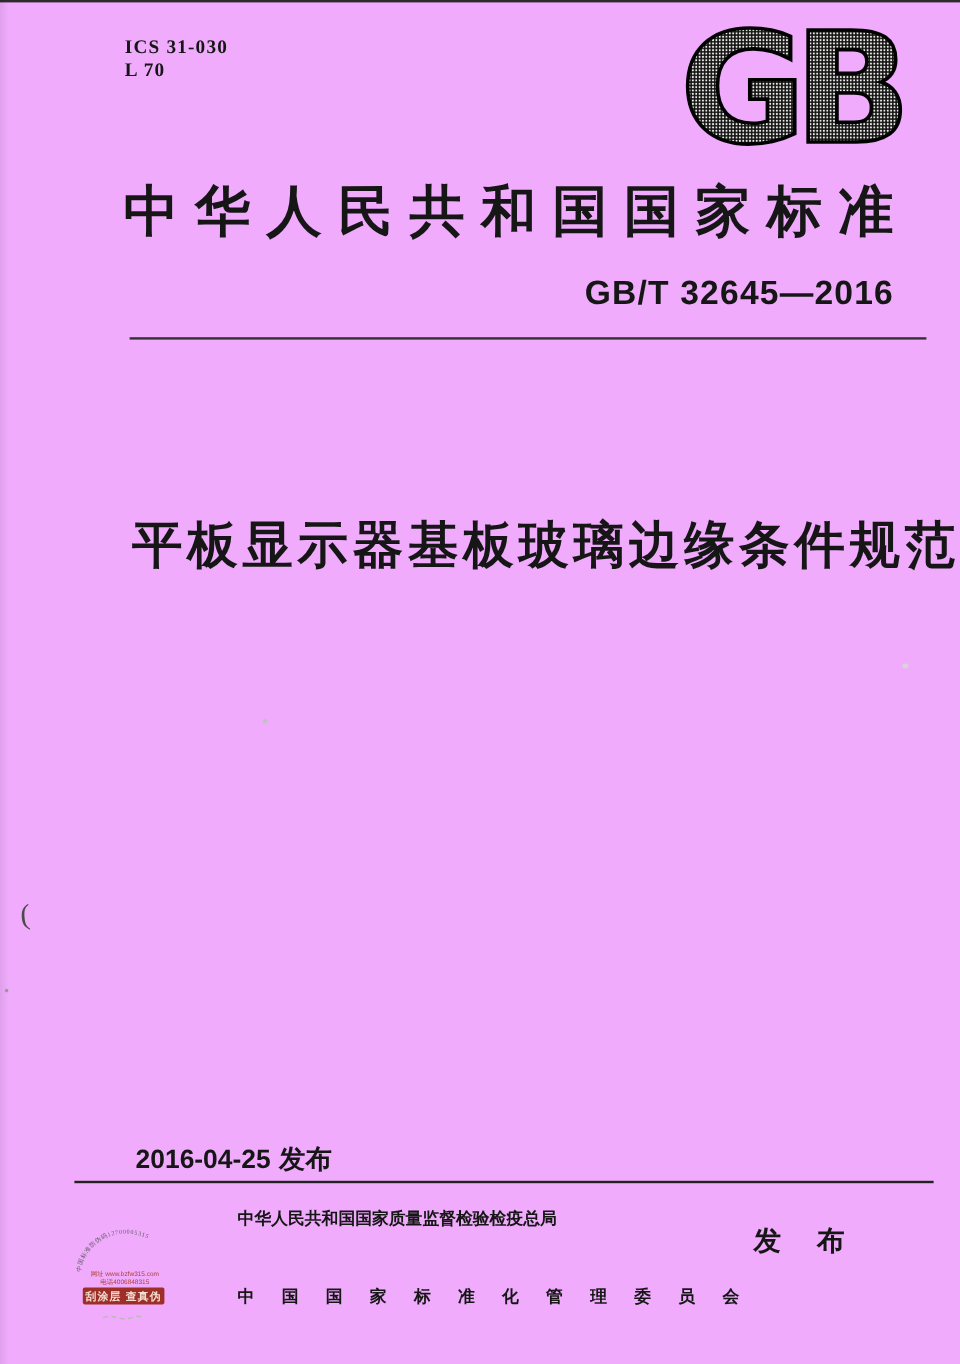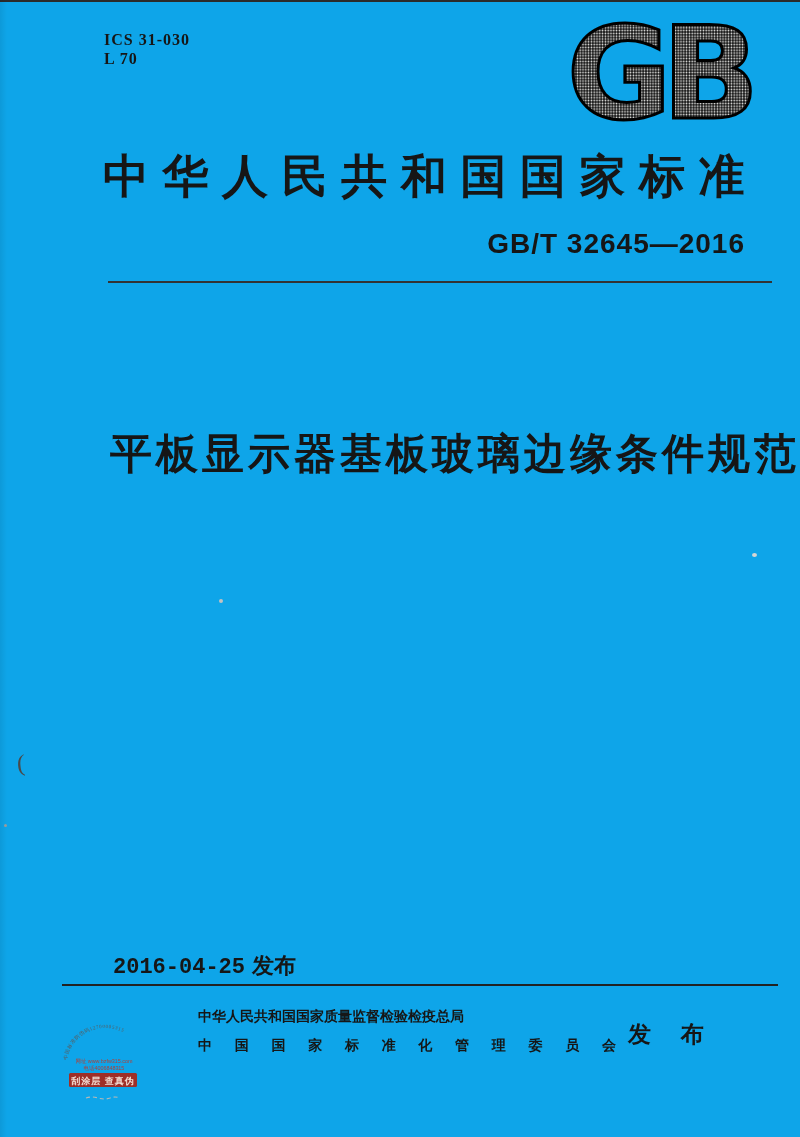--- a/index.html
+++ b/index.html
@@ -1,19 +1,19 @@
 <!DOCTYPE html>
 <html><head>
 <meta charset="utf-8">
 <style>
   * { margin:0; padding:0; box-sizing:border-box; }
   html,body { background:#e8e8e8; }
   .page {
     position:relative; width:800px; height:1137px;
-    margin:0 auto; background:#0ea5e9; overflow:hidden;
+    margin:0 auto; background:#f0abfc; overflow:hidden;
     font-family:"Liberation Serif", serif; color:#161616;
   }
   .scan-top-edge { position:absolute; top:0; left:0; width:100%; height:2px; background:#2b2b2b; }
   .scan-left-shade { position:absolute; top:0; left:0; width:7px; height:100%;
     background:linear-gradient(to right, rgba(0,0,0,0.07), rgba(0,0,0,0)); }
 
   .ics-block { position:absolute; left:104px; top:30px; line-height:19px;
     font-family:"Liberation Serif", serif; font-weight:700; font-size:16px; letter-spacing:1px; }
 
   .gb-logo { position:absolute; left:548px; top:18px; }
@@ -37,29 +37,29 @@
   .doc-title-en {
     position:absolute; left:0; top:504px; width:100%; text-align:center;
     font-family:"Liberation Serif", serif; font-weight:700; font-size:21px;
   }
 
   .dates-row {
     position:absolute; left:113px; top:951px; width:664px;
     display:flex; justify-content:space-between;
     font-family:"Liberation Sans", sans-serif; font-weight:600; font-size:22px;
   }
-  .date-group span { margin-right:7px;font-family:Liberation Mono, monospace; }
+  .date-group span { margin-right:7px; }
   .date-group span:last-child { margin-right:0; }
   .rule-bottom { position:absolute; left:62px; top:984px; width:716px; height:2px; background:#222; }
 
   .issuer-block {
     position:absolute; left:198px; top:1002px; width:418px;
     font-size:14px; font-weight:600; line-height:29px; white-space:nowrap;
   }
-  .issuer-line2 { text-align:justify; text-align-last:justify; white-space:nowrap; }
+  .issuer-line2 { text-align:justify; text-align-last:justify; white-space:nowrap;margin-top:36px; }
   .publish-label {
     position:absolute; left:628px; top:1019px;
     font-size:23px; font-weight:600; letter-spacing:12px; white-space:nowrap;
   }
 
   .stamp { position:absolute; left:58px; top:1020px; }
 
   .artifact-paren { position:absolute; left:17px; top:750px; font-size:24px; color:#4a4a4a;
     transform:rotate(-4deg); font-family:"Liberation Serif", serif; }
   .speck-1 { position:absolute; left:219px; top:599px; width:4px; height:4px; background:#c2c2c2; border-radius:50%; }

